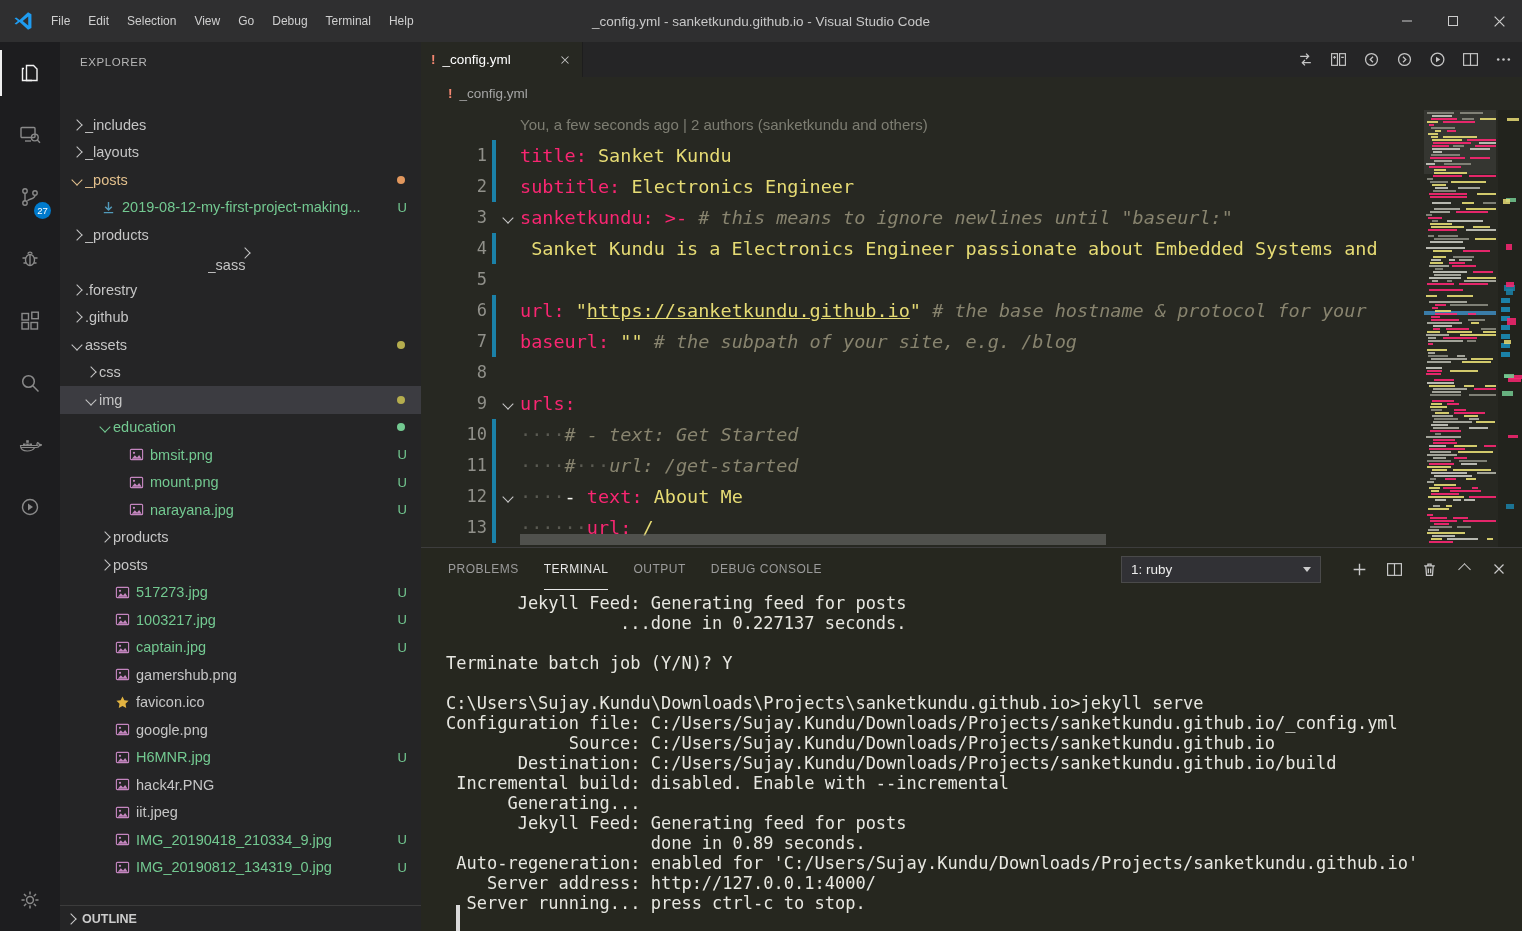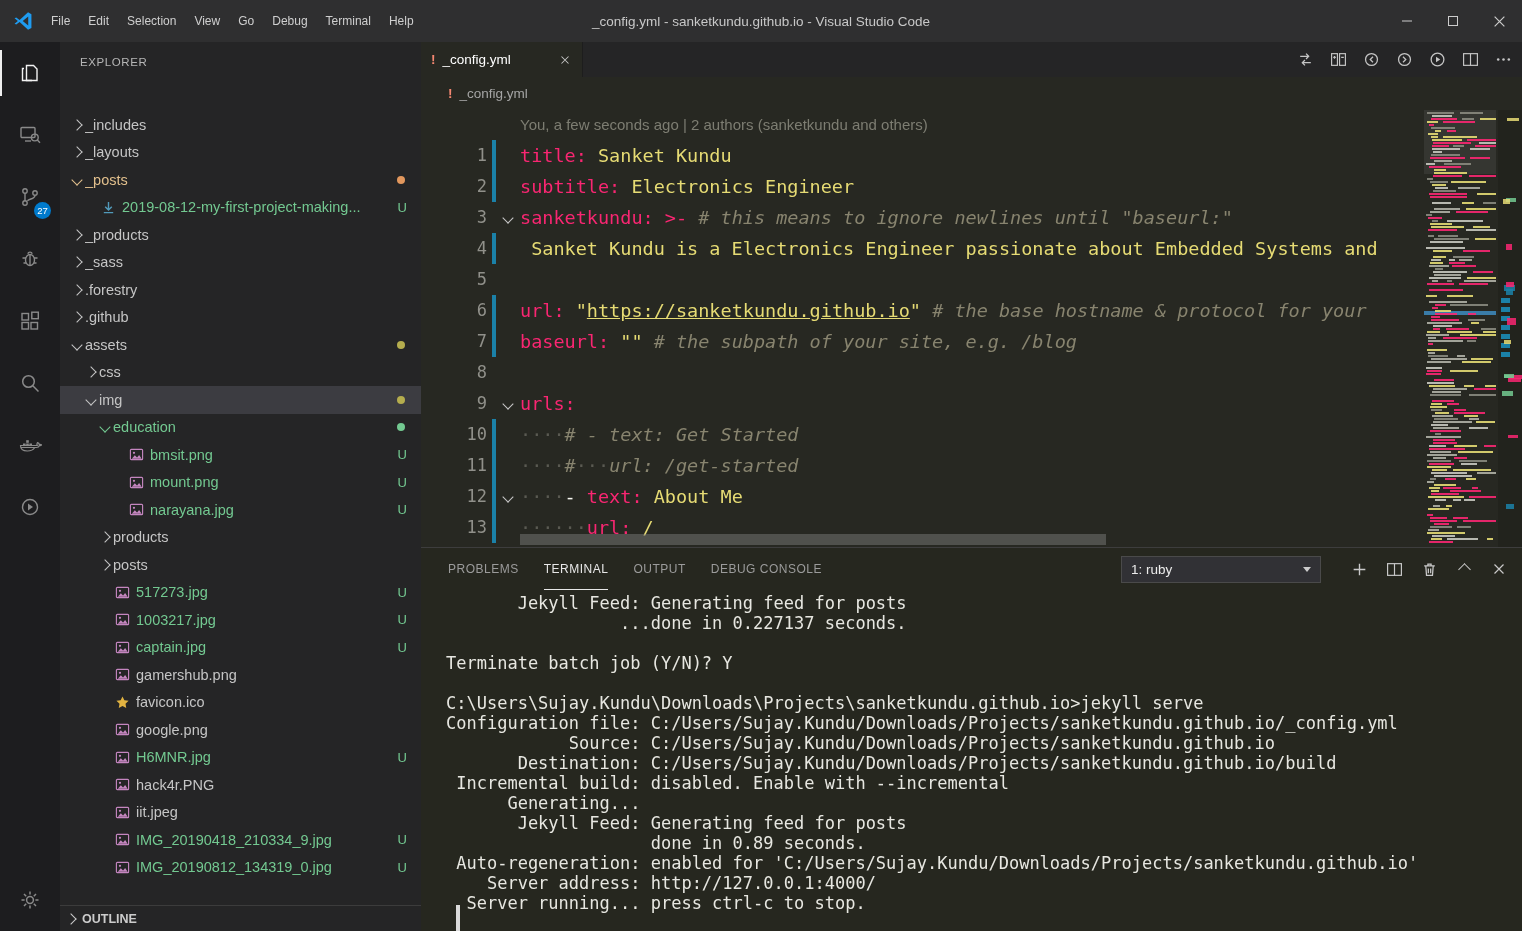--- a/index.html
+++ b/index.html
@@ -259,21 +259,21 @@
           </span>
           <span class="lbl">2019-08-12-my-first-project-making...</span>
           <span class="badge-u">U</span>
         </div>
         <div class="tree-row" style="padding-left: 8px;">
           <span class="twist">
             <span class="chevicon"></span>
           </span>
           <span class="lbl">_products</span>
         </div>
-        <div class="tree-row" style="padding-left: 8px;">
+        <div class="tree-row" style="padding-left: 8px; flex-direction: column;">
           <span class="twist">
             <span class="chevicon"></span>
           </span>
           <span class="lbl">_sass</span>
         </div>
         <div class="tree-row" style="padding-left: 8px;">
           <span class="twist">
             <span class="chevicon"></span>
           </span>
           <span class="lbl">.forestry</span>

